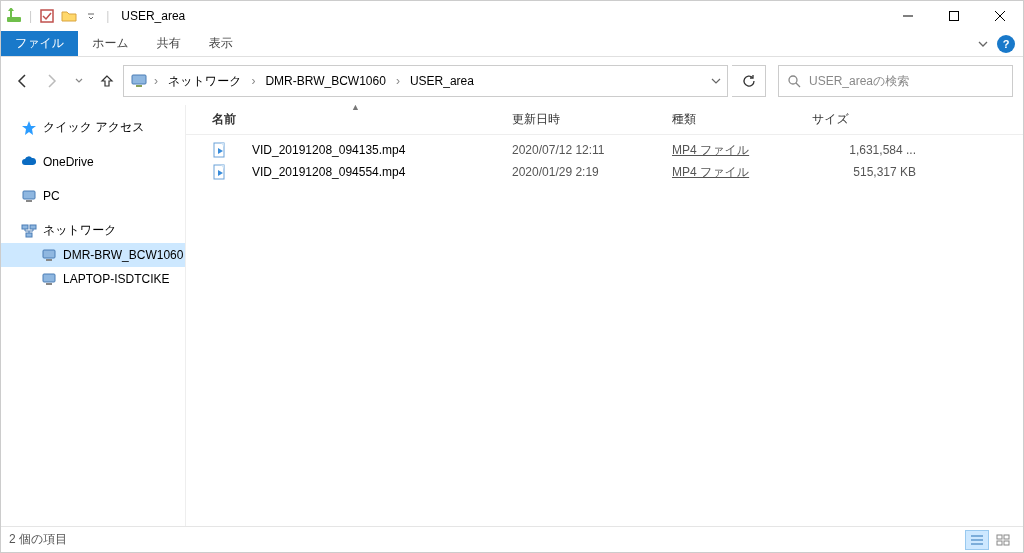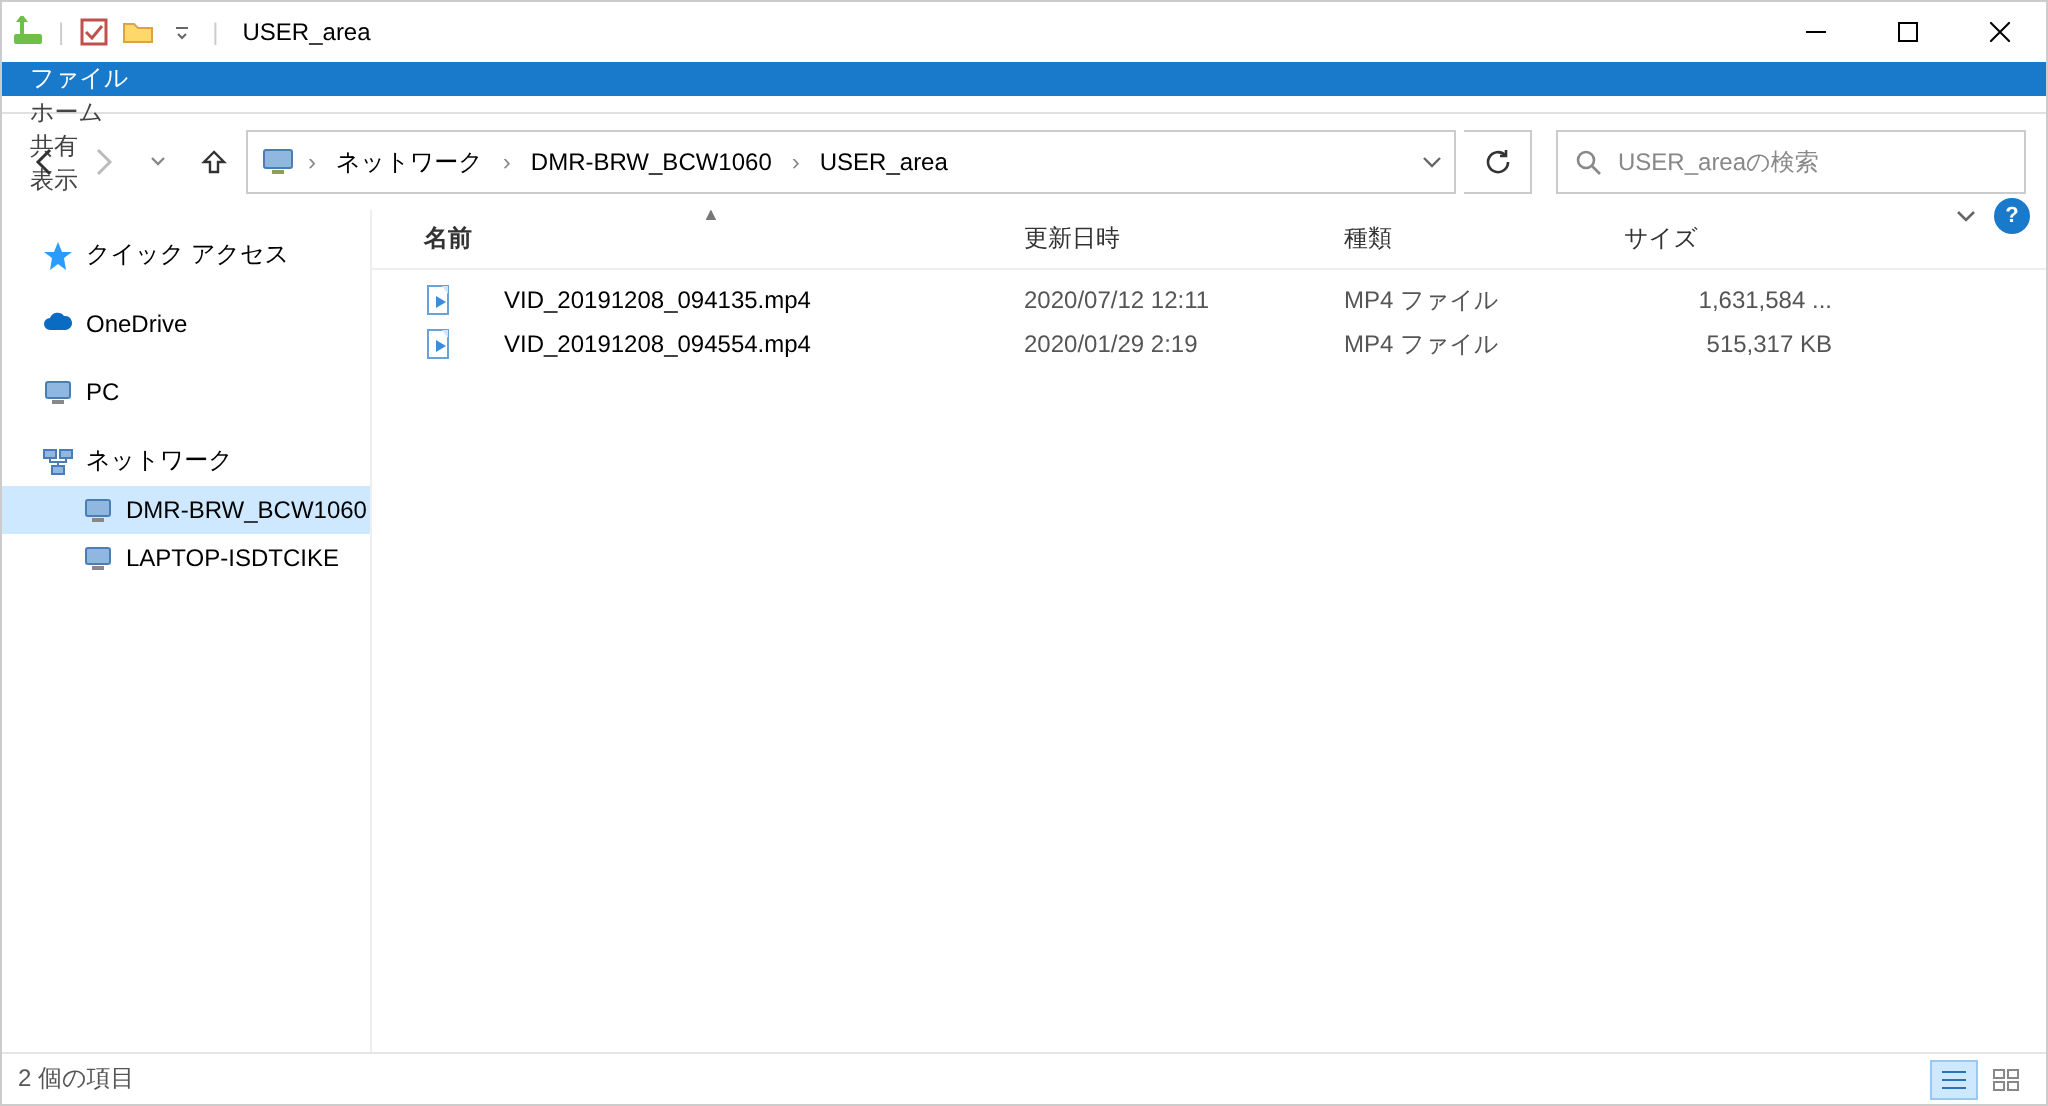--- a/index.html
+++ b/index.html
@@ -8,21 +8,21 @@
   
   .titlebar { height: 30px; display: flex; align-items: center; background: #fff; }
   .titlebar-left { display: flex; align-items: center; padding: 0 4px; gap: 4px; }
   .qat-icon { width: 18px; height: 18px; display: flex; align-items: center; justify-content: center; }
   .titlebar-sep { color: #ccc; margin: 0 2px; }
   .titlebar-title { margin-left: 6px; }
   .titlebar-controls { margin-left: auto; display: flex; }
   .win-btn { width: 46px; height: 30px; display: flex; align-items: center; justify-content: center; }
 
   
-  .ribbon { height: 26px; display: flex; align-items: stretch; border-bottom: 1px solid #e0e0e0; background: #fff; flex-direction: column; }
+  .ribbon { height: 26px; display: flex; align-items: stretch; border-bottom: 1px solid #e0e0e0; background: #fff; }
   .ribbon-tab { padding: 0 14px; display: flex; align-items: center; color: #444; cursor: default; }
   .ribbon-tab.file { background: #1979ca; color: #fff; }
   .ribbon-right { margin-left: auto; display: flex; align-items: center; padding-right: 8px; gap: 8px; }
   .ribbon-chevron { color: #666; }
   .ribbon-help { width: 18px; height: 18px; border-radius: 50%; background: #1979ca; color: #fff; display: flex; align-items: center; justify-content: center; font-weight: bold; font-size: 11px; }
 
   
   .addrrow { height: 48px; display: flex; align-items: center; padding: 8px 10px; gap: 4px; }
   .nav-btn { width: 24px; height: 24px; display: flex; align-items: center; justify-content: center; color: #888; }
   .nav-btn.enabled { color: #333; }
@@ -52,21 +52,21 @@
   .col.date { width: 160px; }
   .col.type { width: 140px; }
   .col.size { width: 120px; text-align:left; }
   .sort-arrow { position:absolute; left: 165px; top: -3px; color:#777; font-size:9px; }
 
   .filelist { flex:1; overflow:auto; padding: 4px 0; }
   .filerow { display:flex; align-items:center; height:22px; padding-left: 18px; }
   .cell { padding: 0 8px; overflow:hidden; white-space:nowrap; text-overflow:ellipsis; }
   .cell.name { width:300px; display:flex; align-items:center; gap:24px; }
   .cell.date { width:160px; color:#555; }
-  .cell.type { width:140px; color:#555; }
+  .cell.type { width:140px; color:#555;text-decoration:underline; }
   .cell.size { width:120px; color:#555; text-align:right; }
   .file-icon { width:16px; height:16px; flex-shrink:0; }
 
   
   .status { height:26px; border-top:1px solid #e5e5e5; display:flex; align-items:center; padding:0 8px; color:#555; }
   .status-right { margin-left:auto; display:flex; gap:2px; }
   .view-btn { width:24px; height:20px; border:1px solid transparent; display:flex; align-items:center; justify-content:center; }
   .view-btn.active { border-color:#99c9ef; background:#cde8ff; }
 
   svg { display:block; }

